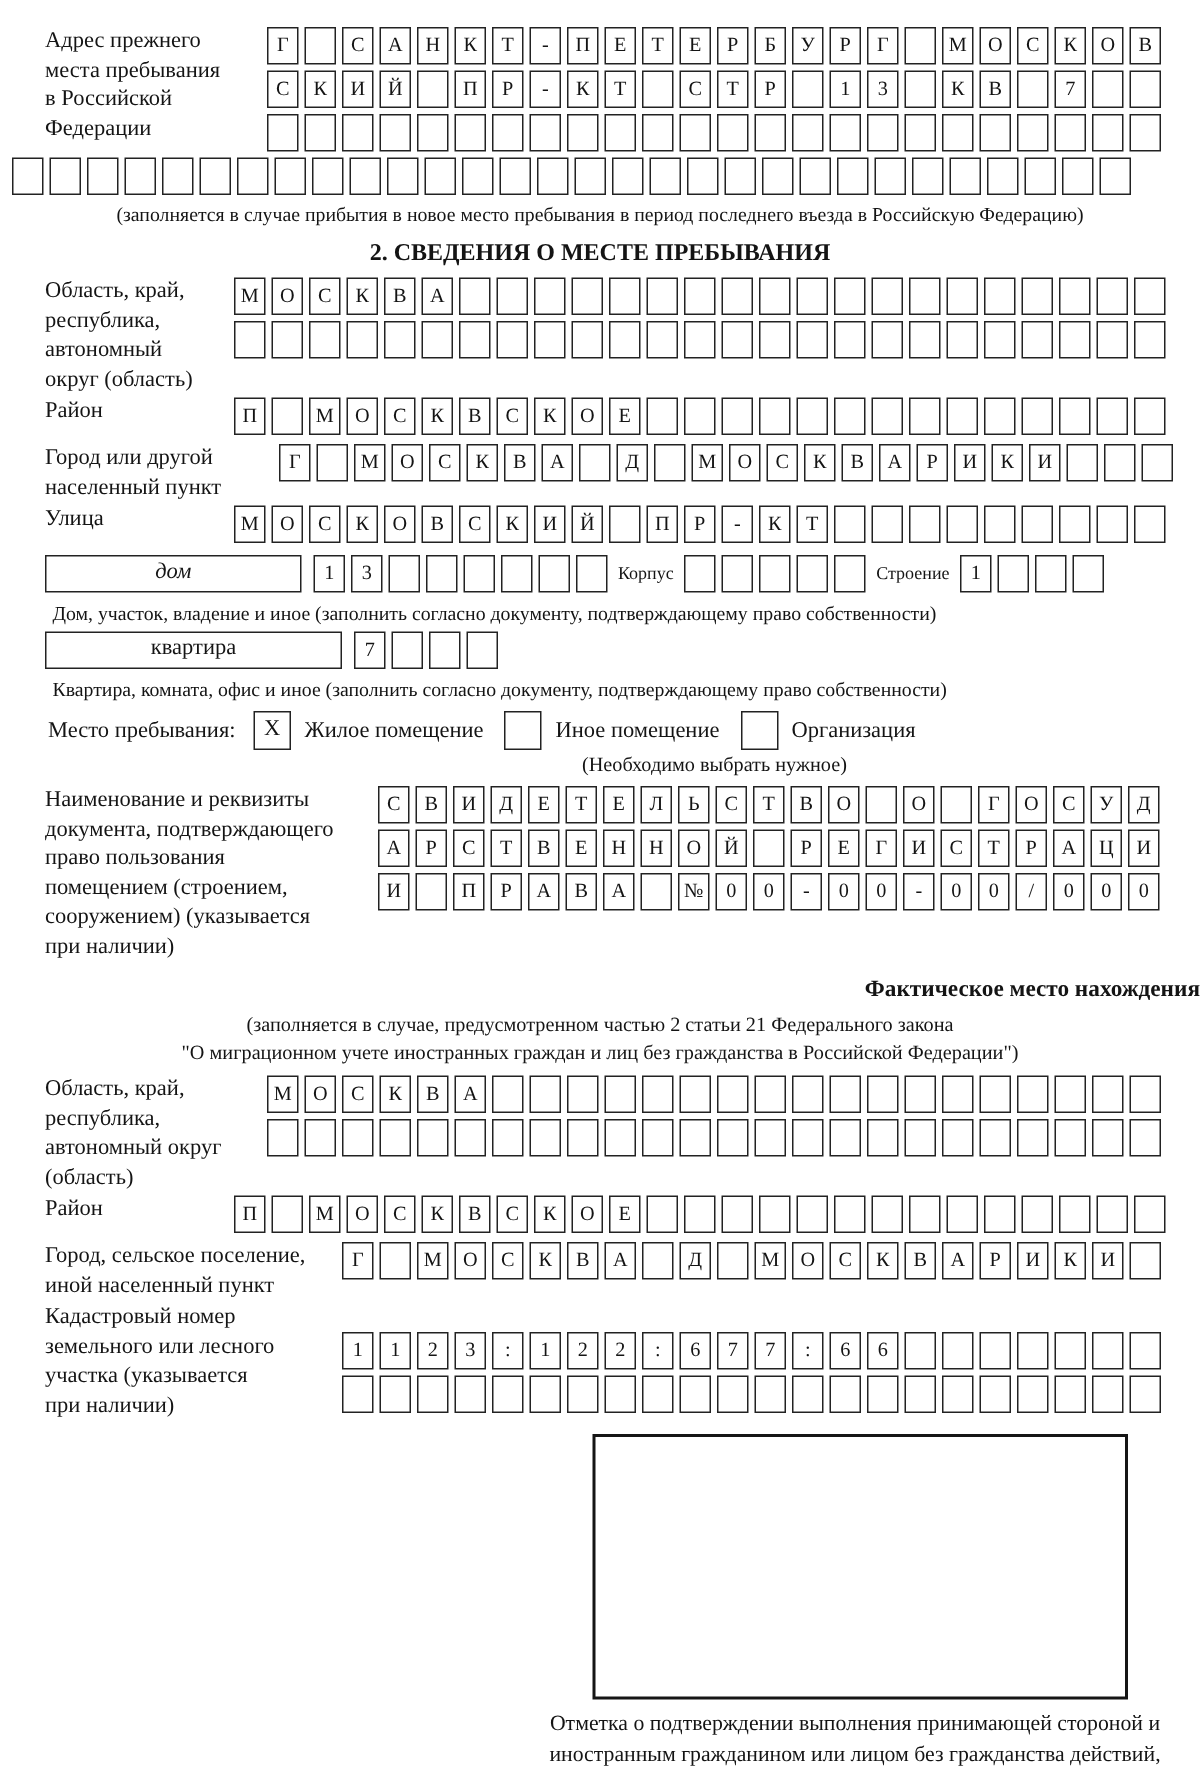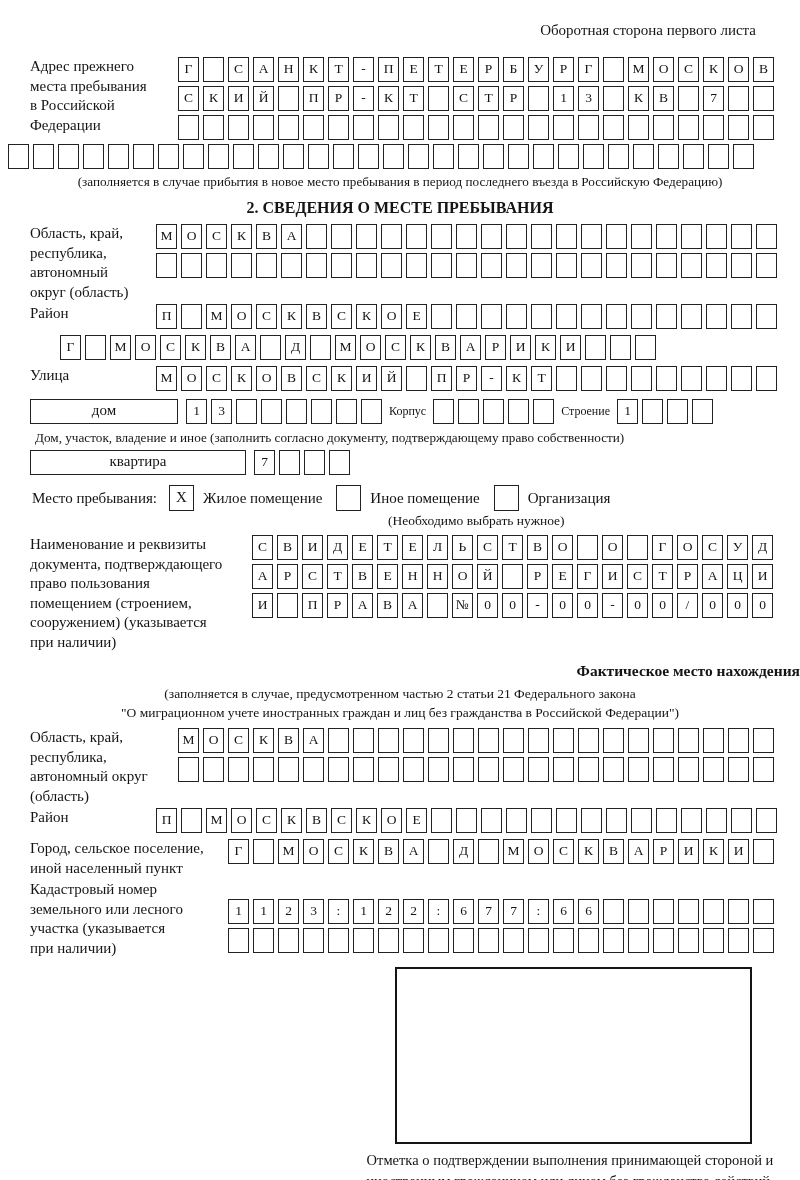--- a/index.html
+++ b/index.html
@@ -26,21 +26,21 @@
   .centernote { text-align:center; font-size:13.2px; line-height:17px; margin-top:2px; }
   .h2 { text-align:center; font-weight:bold; font-size:16px; margin:9px 0 7px; }
 
   .sec1 { margin-top:18px; }
   .mt2 { margin-top:2px; } .mt4 { margin-top:4px; } .mt6 { margin-top:6px; }
 
   .widebox {
     height:25px; border:1.7px solid #222; text-align:center;
     font-size:15px; line-height:21px; flex:0 0 auto; background:#fff;
   }
-  .wb-dom { width:148px; } .wb-kv { width:216px;font-family:Liberation Serif, serif; }
+  .wb-dom { width:171px;font-style:italic; } .wb-kv { width:198px;font-family:Liberation Serif, serif; }
   .inlab { font-size:12px; line-height:25px; margin:0 7px 0 3px; flex:0 0 auto; }
   .ml8 { margin-left:8px; } .ml30 { margin-left:30px; } .ml3 { margin-left:3px; } .ml10 { margin-left:10px; }
   .smallnote { padding-left:35px; font-size:13.2px; line-height:17px; margin:1px 0 4px; }
 
   .stayrow { display:flex; align-items:center; padding-left:32px; margin-top:6px; }
   .ckb {
     width:25px; height:26px; border:1.7px solid #222; text-align:center;
     font-size:15px; line-height:23px; flex:0 0 auto; background:#fff;
   }
   .stayopt { display:flex; align-items:center; }
@@ -52,21 +52,20 @@
   .factnote { text-align:center; font-size:13.5px; line-height:18.5px; }
 
   .markbox { width:357px; height:177px; border:2px solid #151515; margin:9px 0 6px 395px; }
   .markcap { width:452px; margin-left:344px; text-align:center; font-size:14.5px; line-height:20.5px; }
 </style>
 </head>
 <body>
 
 <div class="page">
 
-  <div class="corner">Оборотная сторона первого листа</div>
 
   <div class="fline sec1">
     <div class="flabel w148">Адрес прежнего
 места пребывания
 в Российской
 Федерации</div>
     <div>
       <div class="boxrow"><span class="cb">Г</span><span class="cb"></span><span class="cb">С</span><span class="cb">А</span><span class="cb">Н</span><span class="cb">К</span><span class="cb">Т</span><span class="cb">-</span><span class="cb">П</span><span class="cb">Е</span><span class="cb">Т</span><span class="cb">Е</span><span class="cb">Р</span><span class="cb">Б</span><span class="cb">У</span><span class="cb">Р</span><span class="cb">Г</span><span class="cb"></span><span class="cb">М</span><span class="cb">О</span><span class="cb">С</span><span class="cb">К</span><span class="cb">О</span><span class="cb">В</span></div>
       <div class="boxrow"><span class="cb">С</span><span class="cb">К</span><span class="cb">И</span><span class="cb">Й</span><span class="cb"></span><span class="cb">П</span><span class="cb">Р</span><span class="cb">-</span><span class="cb">К</span><span class="cb">Т</span><span class="cb"></span><span class="cb">С</span><span class="cb">Т</span><span class="cb">Р</span><span class="cb"></span><span class="cb">1</span><span class="cb">3</span><span class="cb"></span><span class="cb">К</span><span class="cb">В</span><span class="cb"></span><span class="cb">7</span><span class="cb"></span><span class="cb"></span></div>
       <div class="boxrow"><span class="cb"></span><span class="cb"></span><span class="cb"></span><span class="cb"></span><span class="cb"></span><span class="cb"></span><span class="cb"></span><span class="cb"></span><span class="cb"></span><span class="cb"></span><span class="cb"></span><span class="cb"></span><span class="cb"></span><span class="cb"></span><span class="cb"></span><span class="cb"></span><span class="cb"></span><span class="cb"></span><span class="cb"></span><span class="cb"></span><span class="cb"></span><span class="cb"></span><span class="cb"></span><span class="cb"></span></div>
@@ -87,20 +86,22 @@
       <div class="boxrow"><span class="cb"></span><span class="cb"></span><span class="cb"></span><span class="cb"></span><span class="cb"></span><span class="cb"></span><span class="cb"></span><span class="cb"></span><span class="cb"></span><span class="cb"></span><span class="cb"></span><span class="cb"></span><span class="cb"></span><span class="cb"></span><span class="cb"></span><span class="cb"></span><span class="cb"></span><span class="cb"></span><span class="cb"></span><span class="cb"></span><span class="cb"></span><span class="cb"></span><span class="cb"></span><span class="cb"></span><span class="cb"></span></div>
     </div>
   </div>
 
   <div class="fline mt2">
     <div class="flabel w126">Район</div>
     <div class="boxrow"><span class="cb">П</span><span class="cb"></span><span class="cb">М</span><span class="cb">О</span><span class="cb">С</span><span class="cb">К</span><span class="cb">В</span><span class="cb">С</span><span class="cb">К</span><span class="cb">О</span><span class="cb">Е</span><span class="cb"></span><span class="cb"></span><span class="cb"></span><span class="cb"></span><span class="cb"></span><span class="cb"></span><span class="cb"></span><span class="cb"></span><span class="cb"></span><span class="cb"></span><span class="cb"></span><span class="cb"></span><span class="cb"></span><span class="cb"></span></div>
   </div>
 
   <div class="fline mt2">
+    <div class="flabel w126">Город или другой
+населенный пункт</div>
     <div class="boxrow ml30"><span class="cb">Г</span><span class="cb"></span><span class="cb">М</span><span class="cb">О</span><span class="cb">С</span><span class="cb">К</span><span class="cb">В</span><span class="cb">А</span><span class="cb"></span><span class="cb">Д</span><span class="cb"></span><span class="cb">М</span><span class="cb">О</span><span class="cb">С</span><span class="cb">К</span><span class="cb">В</span><span class="cb">А</span><span class="cb">Р</span><span class="cb">И</span><span class="cb">К</span><span class="cb">И</span><span class="cb"></span><span class="cb"></span><span class="cb"></span></div>
   </div>
 
   <div class="fline mt2">
     <div class="flabel w126">Улица</div>
     <div class="boxrow"><span class="cb">М</span><span class="cb">О</span><span class="cb">С</span><span class="cb">К</span><span class="cb">О</span><span class="cb">В</span><span class="cb">С</span><span class="cb">К</span><span class="cb">И</span><span class="cb">Й</span><span class="cb"></span><span class="cb">П</span><span class="cb">Р</span><span class="cb">-</span><span class="cb">К</span><span class="cb">Т</span><span class="cb"></span><span class="cb"></span><span class="cb"></span><span class="cb"></span><span class="cb"></span><span class="cb"></span><span class="cb"></span><span class="cb"></span><span class="cb"></span></div>
   </div>
 
   <div class="fline mt4">
     <div class="widebox wb-dom">дом</div>
@@ -109,20 +110,21 @@
     <div class="boxrow"><span class="cb"></span><span class="cb"></span><span class="cb"></span><span class="cb"></span><span class="cb"></span></div>
     <div class="inlab">Строение</div>
     <div class="boxrow"><span class="cb">1</span><span class="cb"></span><span class="cb"></span><span class="cb"></span></div>
   </div>
   <div class="smallnote">Дом, участок, владение и иное (заполнить согласно документу, подтверждающему право собственности)</div>
 
   <div class="fline">
     <div class="widebox wb-kv">квартира</div>
     <div class="boxrow ml8"><span class="cb">7</span><span class="cb"></span><span class="cb"></span><span class="cb"></span></div>
   </div>
+  <div class="smallnote">Квартира, комната, офис и иное (заполнить согласно документу, подтверждающему право собственности)</div>
 
   <div class="stayrow">
     <div class="staylab">Место пребывания:</div>
     <div class="stayopt">
       <div class="ckb">X</div>
       <div class="optlab">Жилое помещение</div>
     </div>
     <div class="stayopt">
       <div class="ckb"></div>
       <div class="optlab">Иное помещение</div>

